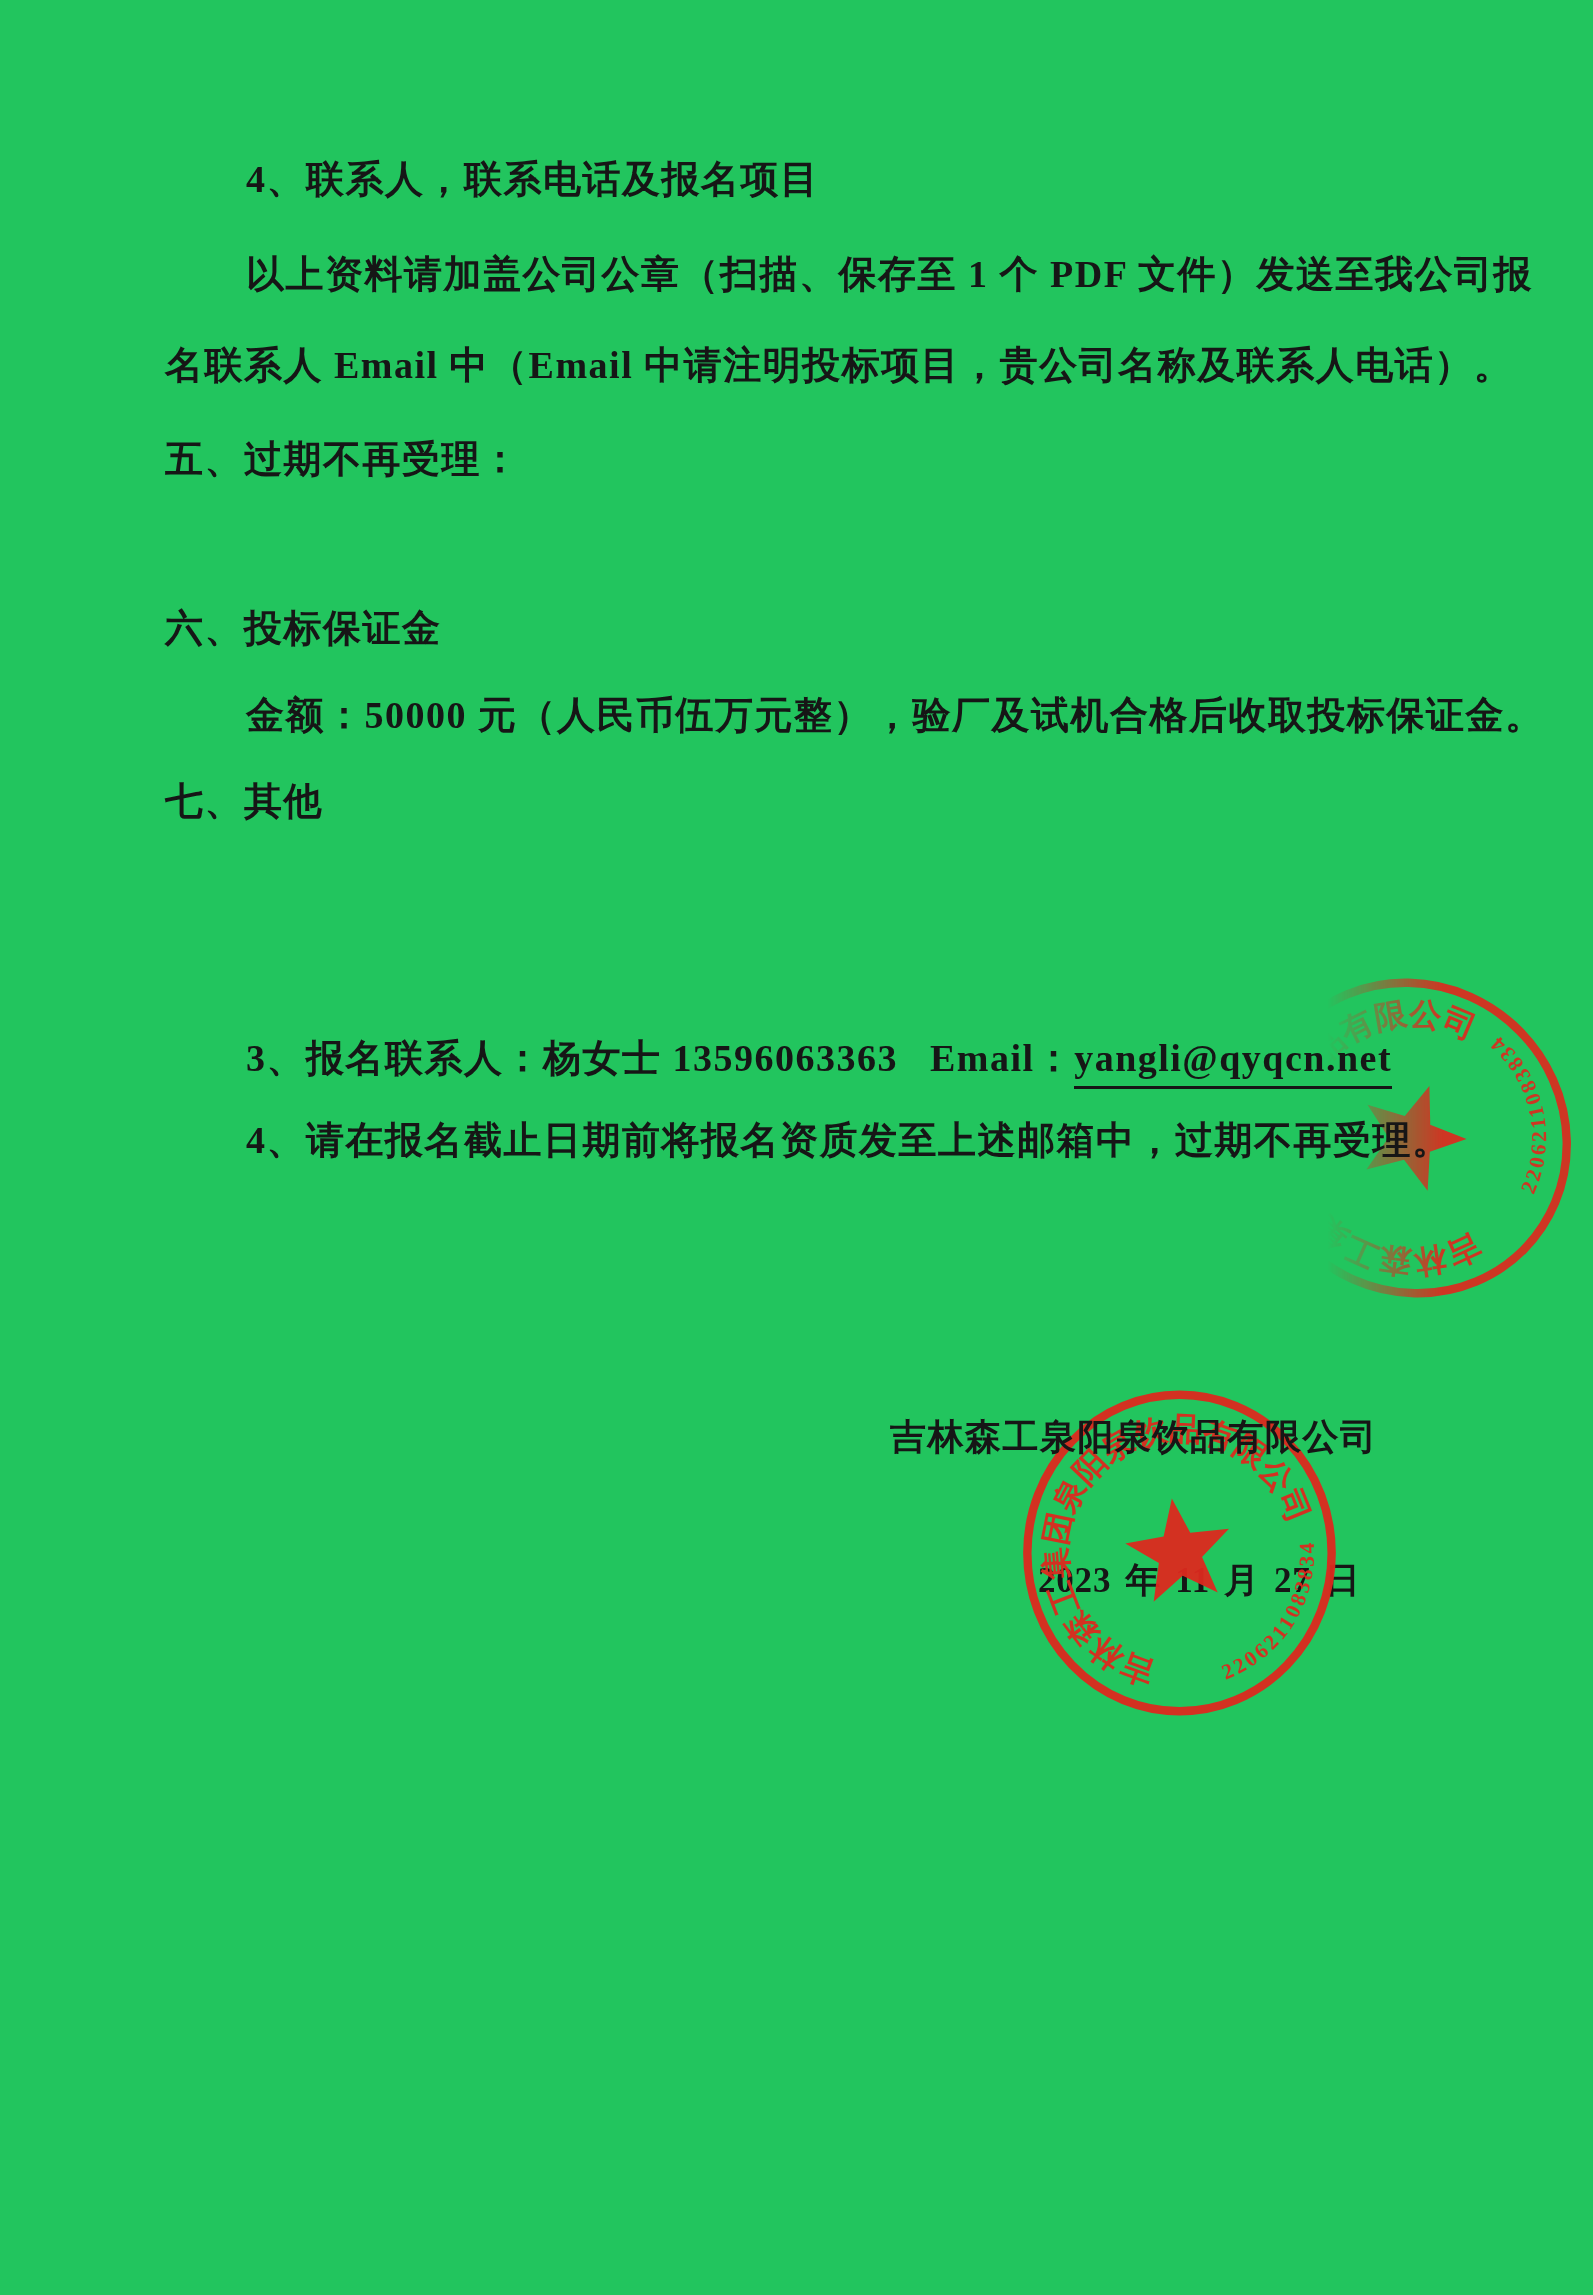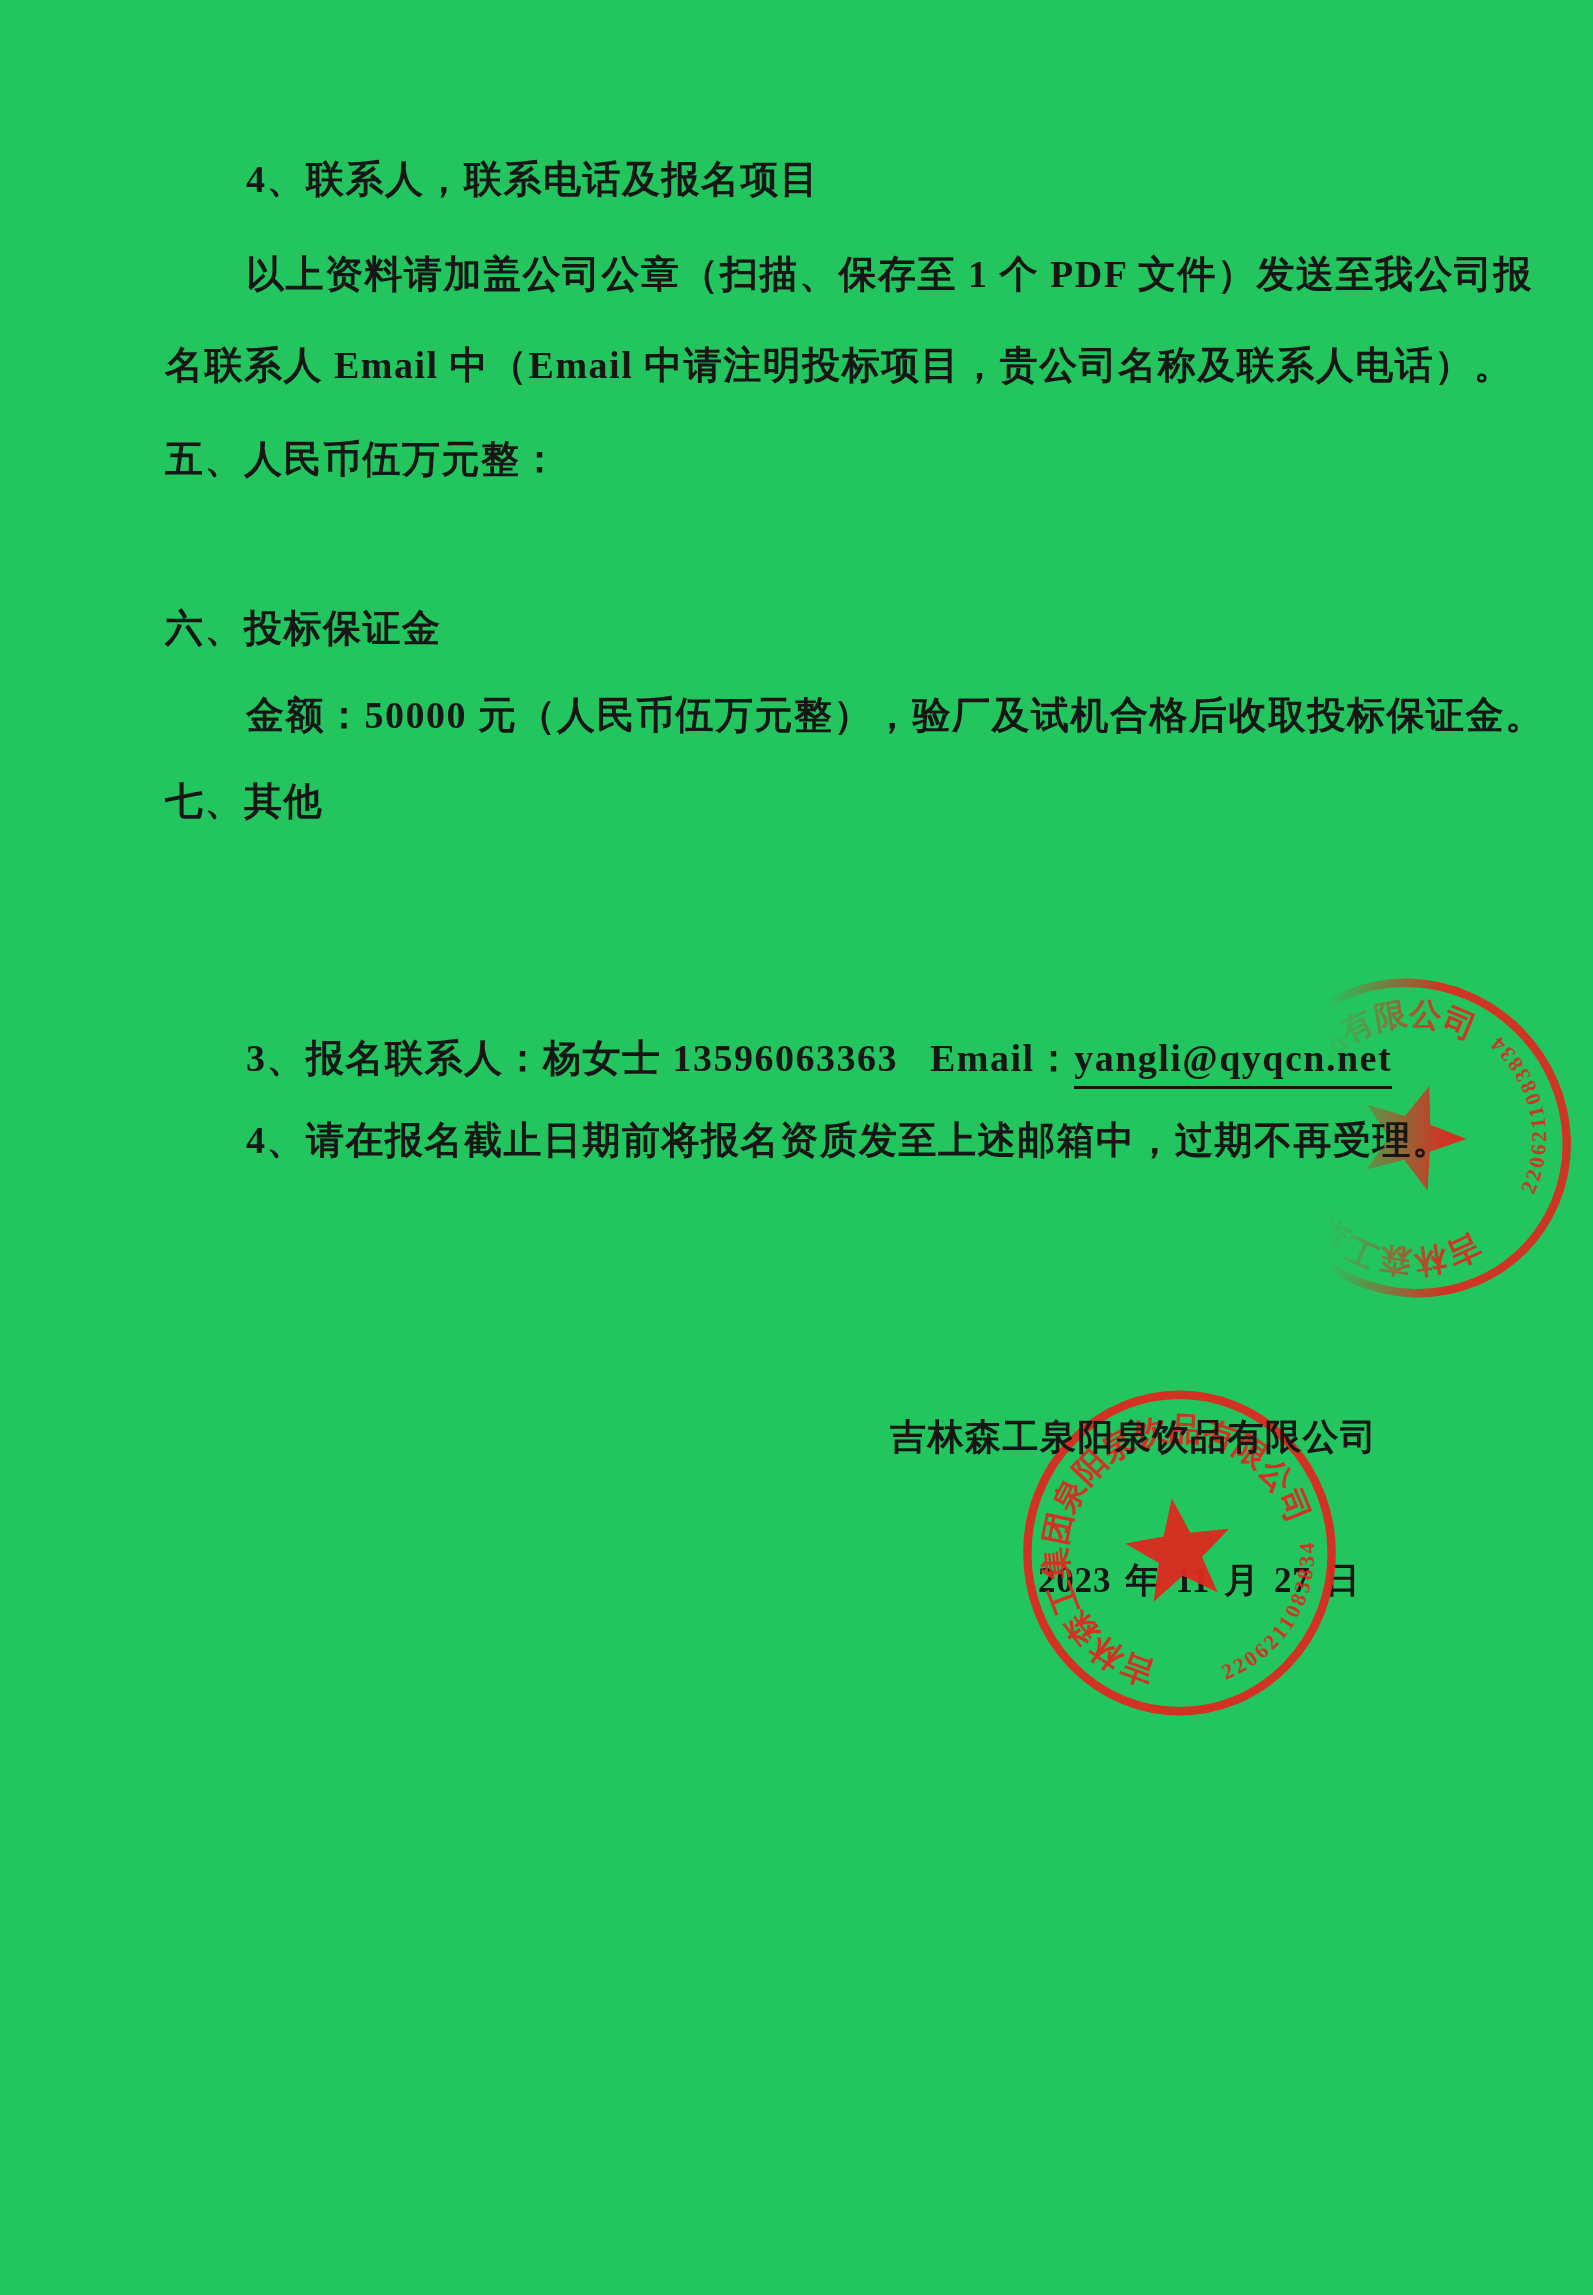--- a/index.html
+++ b/index.html
@@ -44,21 +44,21 @@
   <div class="line" style="top:158px;left:246px">
     <span>4、联系人，联系电话及报名项目</span>
   </div>
   <div class="line" style="top:253px;left:246px">
     <span>以上资料请加盖公司公章（扫描、保存至 1 个 PDF 文件）发送至我公司报</span>
   </div>
   <div class="line" style="top:344px;left:165px">
     <span>名联系人 Email 中（Email 中请注明投标项目，贵公司名称及联系人电话）。</span>
   </div>
   <div class="line" style="top:438px;left:165px">
-    <span>五、人民币伍万元整：</span>
+    <span>五、过期不再受理：</span>
   </div>
   <div class="line" style="top:607px;left:165px">
     <span>六、投标保证金</span>
   </div>
   <div class="line" style="top:694px;left:246px">
     <span>金额：50000 元（人民币伍万元整），验厂及试机合格后收取投标保证金。</span>
   </div>
   <div class="line" style="top:780px;left:165px">
     <span>七、其他</span>
   </div>

